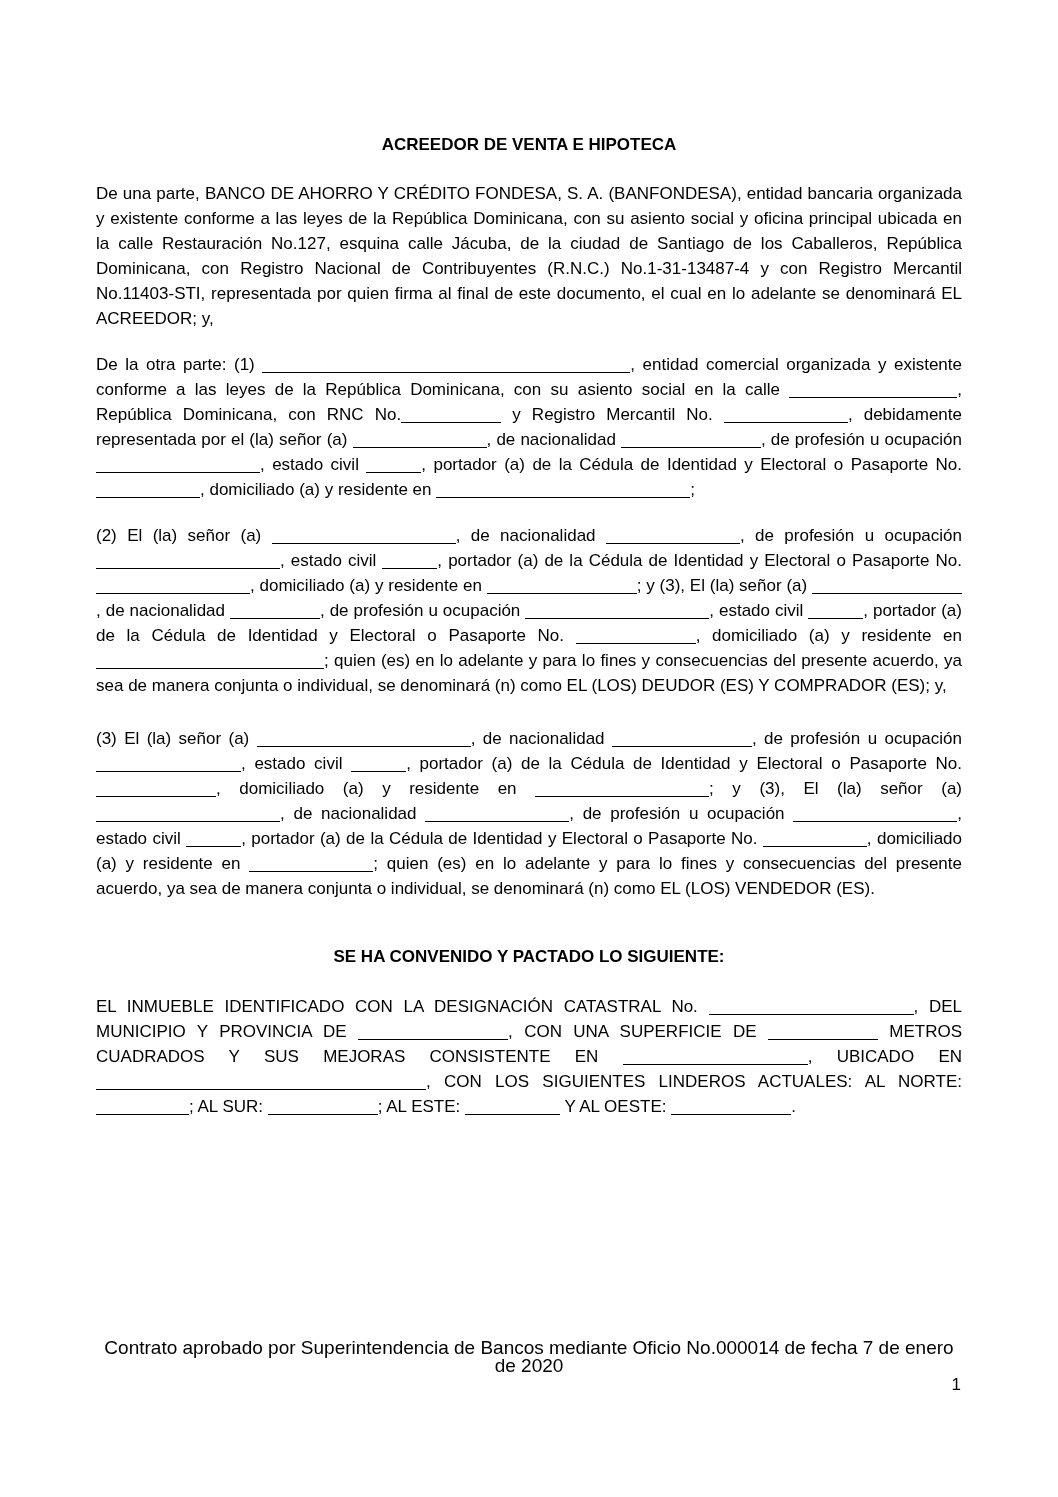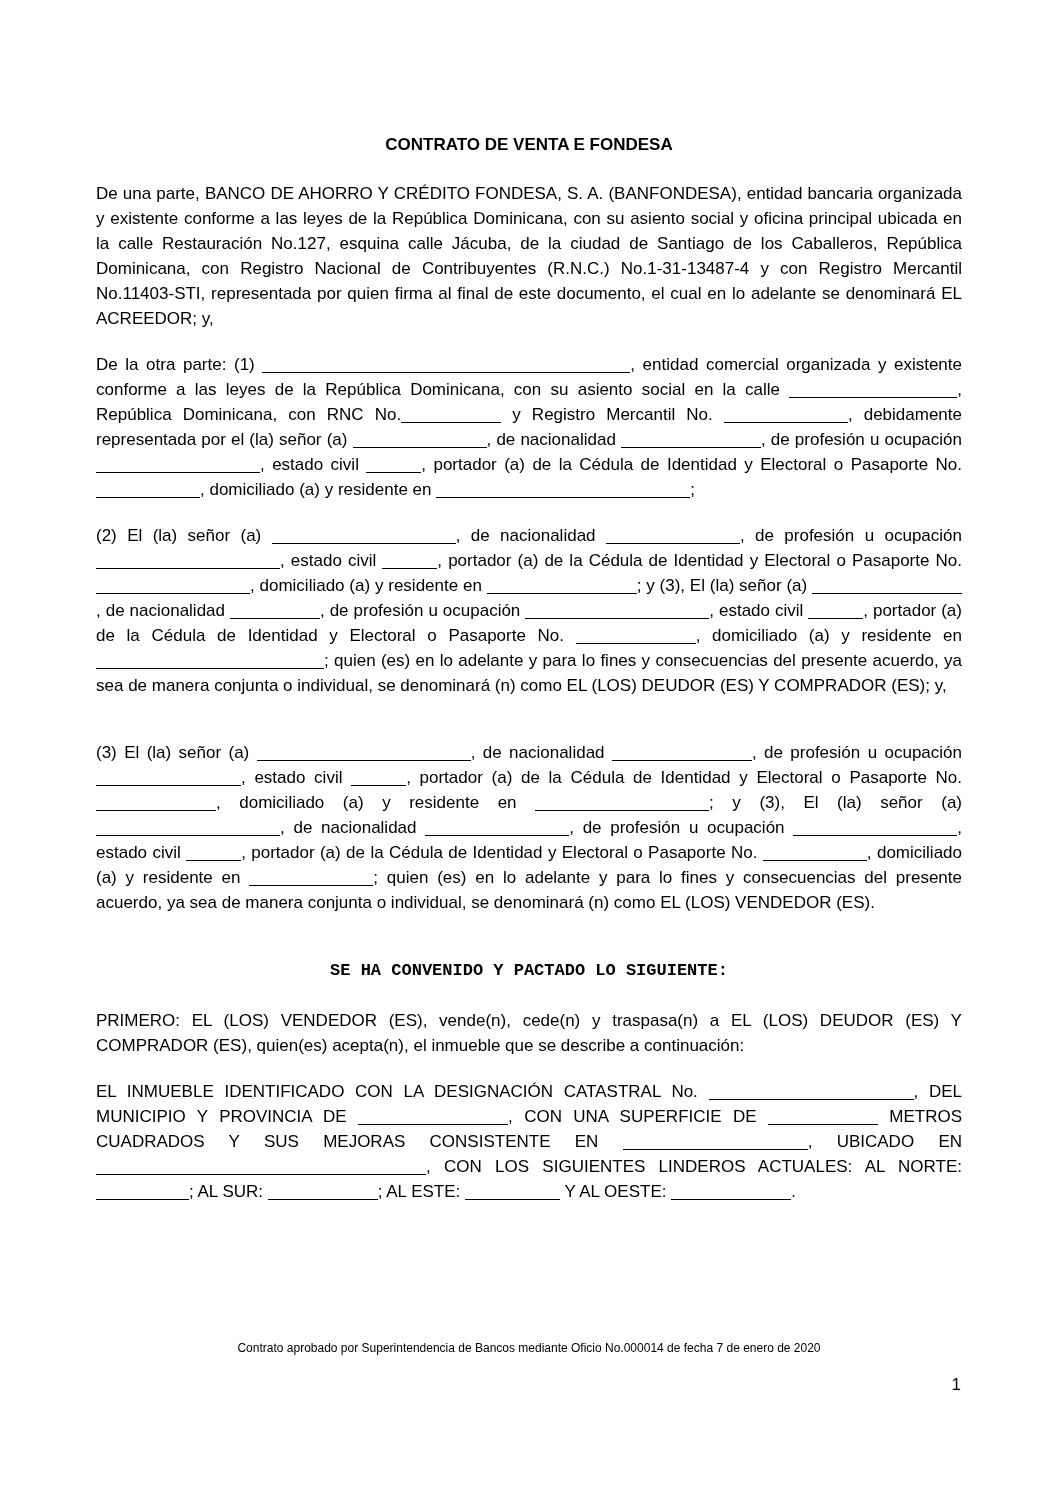--- a/index.html
+++ b/index.html
@@ -19,70 +19,68 @@
   .doc-title {
     text-align: center;
     font-weight: bold;
     margin: 0 0 24px 0;
   }
   .salutation { margin: 0 0 25px 0; }
   p.para {
     text-align: justify;
     margin: 0 0 21px 0;
   }
-  p.para.gap-lg { margin-bottom: 42px; }
+  p.para.gap-lg { margin-bottom: 28px; }
   .agreement-heading {
     text-align: center;
     font-weight: bold;
     margin: 43px 0 25px 0;
-    font-family: Liberation Mono, monospace;
   }
   .blank {
     display: inline-block;
     border-bottom: 1.6px solid #000000;
     height: 1px;
     vertical-align: -3px;
   }
   .footer-note {
     position: absolute;
     left: 96px;
     right: 96px;
     top: 1339px;
     text-align: center;
-    font-size: 12px;
+    font-size: 19px;
     line-height: 18px;
   }
   .page-number {
     position: absolute;
     top: 1374px;
     right: 97px;
     font-size: 17px;
     line-height: 22px;
   }
   b { font-weight: normal; }
 </style>
 </head>
 <body>
 
 <div class="page">
 
-  <div class="doc-title">CONTRATO DE VENTA E FONDESA</div>
+  <div class="doc-title">ACREEDOR DE VENTA E HIPOTECA</div>
 
 
   <p class="para">De una parte, <b>BANCO DE AHORRO Y CRÉDITO FONDESA, S. A. (BANFONDESA)</b>, entidad bancaria organizada y existente conforme a las leyes de la República Dominicana, con su asiento social y oficina principal ubicada en la calle Restauración No.127, esquina calle Jácuba, de la ciudad de Santiago de los Caballeros, República Dominicana, con Registro Nacional de Contribuyentes (R.N.C.) No.1-31-13487-4 y con Registro Mercantil No.11403-STI, representada por quien firma al final de este documento, el cual en lo adelante se denominará <b>EL ACREEDOR</b>; y,</p>
 
   <p class="para">De la otra parte: <b>(1)</b> <span class="blank" style="width: 368px;"></span>, entidad comercial organizada y existente conforme a las leyes de la República Dominicana, con su asiento social en la calle <span class="blank" style="width: 168px;"></span>, República Dominicana, con RNC No.<span class="blank" style="width: 100px;"></span> y Registro Mercantil No. <span class="blank" style="width: 124px;"></span>, debidamente representada por el (la) señor (a) <span class="blank" style="width: 134px;"></span>, de nacionalidad <span class="blank" style="width: 140px;"></span>, de profesión u ocupación <span class="blank" style="width: 164px;"></span>, estado civil <span class="blank" style="width: 55px;"></span>, portador (a) de la Cédula de Identidad y Electoral o Pasaporte No. <span class="blank" style="width: 104px;"></span>, domiciliado (a) y residente en <span class="blank" style="width: 254px;"></span>;</p>
 
   <p class="para gap-lg"><b>(2)</b> El (la) señor (a) <span class="blank" style="width: 184px;"></span>, de nacionalidad <span class="blank" style="width: 134px;"></span>, de profesión u ocupación <span class="blank" style="width: 184px;"></span>, estado civil <span class="blank" style="width: 55px;"></span>, portador (a) de la Cédula de Identidad y Electoral o Pasaporte No. <span class="blank" style="width: 154px;"></span>, domiciliado (a) y residente en <span class="blank" style="width: 150px;"></span>; y <b>(3)</b>, El (la) señor (a) <span class="blank" style="width: 150px;"></span>, de nacionalidad <span class="blank" style="width: 90px;"></span>, de profesión u ocupación <span class="blank" style="width: 184px;"></span>, estado civil <span class="blank" style="width: 55px;"></span>, portador (a) de la Cédula de Identidad y Electoral o Pasaporte No. <span class="blank" style="width: 120px;"></span>, domiciliado (a) y residente en <span class="blank" style="width: 228px;"></span>; quien (es) en lo adelante y para lo fines y consecuencias del presente acuerdo, ya sea de manera conjunta o individual, se denominará (n) como <b>EL (LOS) DEUDOR (ES) Y COMPRADOR (ES)</b>; y,</p>
 
   <p class="para"><b>(3)</b> El (la) señor (a) <span class="blank" style="width: 214px;"></span>, de nacionalidad <span class="blank" style="width: 140px;"></span>, de profesión u ocupación <span class="blank" style="width: 145px;"></span>, estado civil <span class="blank" style="width: 55px;"></span>, portador (a) de la Cédula de Identidad y Electoral o Pasaporte No. <span class="blank" style="width: 120px;"></span>, domiciliado (a) y residente en <span class="blank" style="width: 174px;"></span>; y <b>(3)</b>, El (la) señor (a) <span class="blank" style="width: 184px;"></span>, de nacionalidad <span class="blank" style="width: 144px;"></span>, de profesión u ocupación <span class="blank" style="width: 164px;"></span>, estado civil <span class="blank" style="width: 55px;"></span>, portador (a) de la Cédula de Identidad y Electoral o Pasaporte No. <span class="blank" style="width: 104px;"></span>, domiciliado (a) y residente en <span class="blank" style="width: 124px;"></span>; quien (es) en lo adelante y para lo fines y consecuencias del presente acuerdo, ya sea de manera conjunta o individual, se denominará (n) como <b>EL (LOS) VENDEDOR (ES)</b>.</p>
 
   <div class="agreement-heading">SE HA CONVENIDO Y PACTADO LO SIGUIENTE:</div>
 
-  <p class="para"><b>PRIMERO</b>: <b>EL (LOS) VENDEDOR (ES)</b>, vende(n), cede(n) y traspasa(n) a <b>EL (LOS) DEUDOR (ES) Y COMPRADOR (ES)</b>, quien(es) acepta(n), el inmueble que se describe a continuación:</p>
 
   <p class="para">EL INMUEBLE IDENTIFICADO CON LA DESIGNACIÓN CATASTRAL No. <span class="blank" style="width: 205px;"></span>, DEL MUNICIPIO Y PROVINCIA DE <span class="blank" style="width: 150px;"></span>, CON UNA SUPERFICIE DE <span class="blank" style="width: 110px;"></span> METROS CUADRADOS Y SUS MEJORAS CONSISTENTE EN <span class="blank" style="width: 185px;"></span>, UBICADO EN <span class="blank" style="width: 330px;"></span>, CON LOS SIGUIENTES LINDEROS ACTUALES: AL NORTE: <span class="blank" style="width: 93px;"></span>; AL SUR: <span class="blank" style="width: 110px;"></span>; AL ESTE: <span class="blank" style="width: 95px;"></span> Y AL OESTE: <span class="blank" style="width: 120px;"></span>.</p>
 
   <div class="footer-note">Contrato aprobado por Superintendencia de Bancos mediante Oficio No.000014 de fecha 7 de enero de 2020</div>
 
   <div class="page-number">1</div>
 
 </div>
 
 </body></html>

